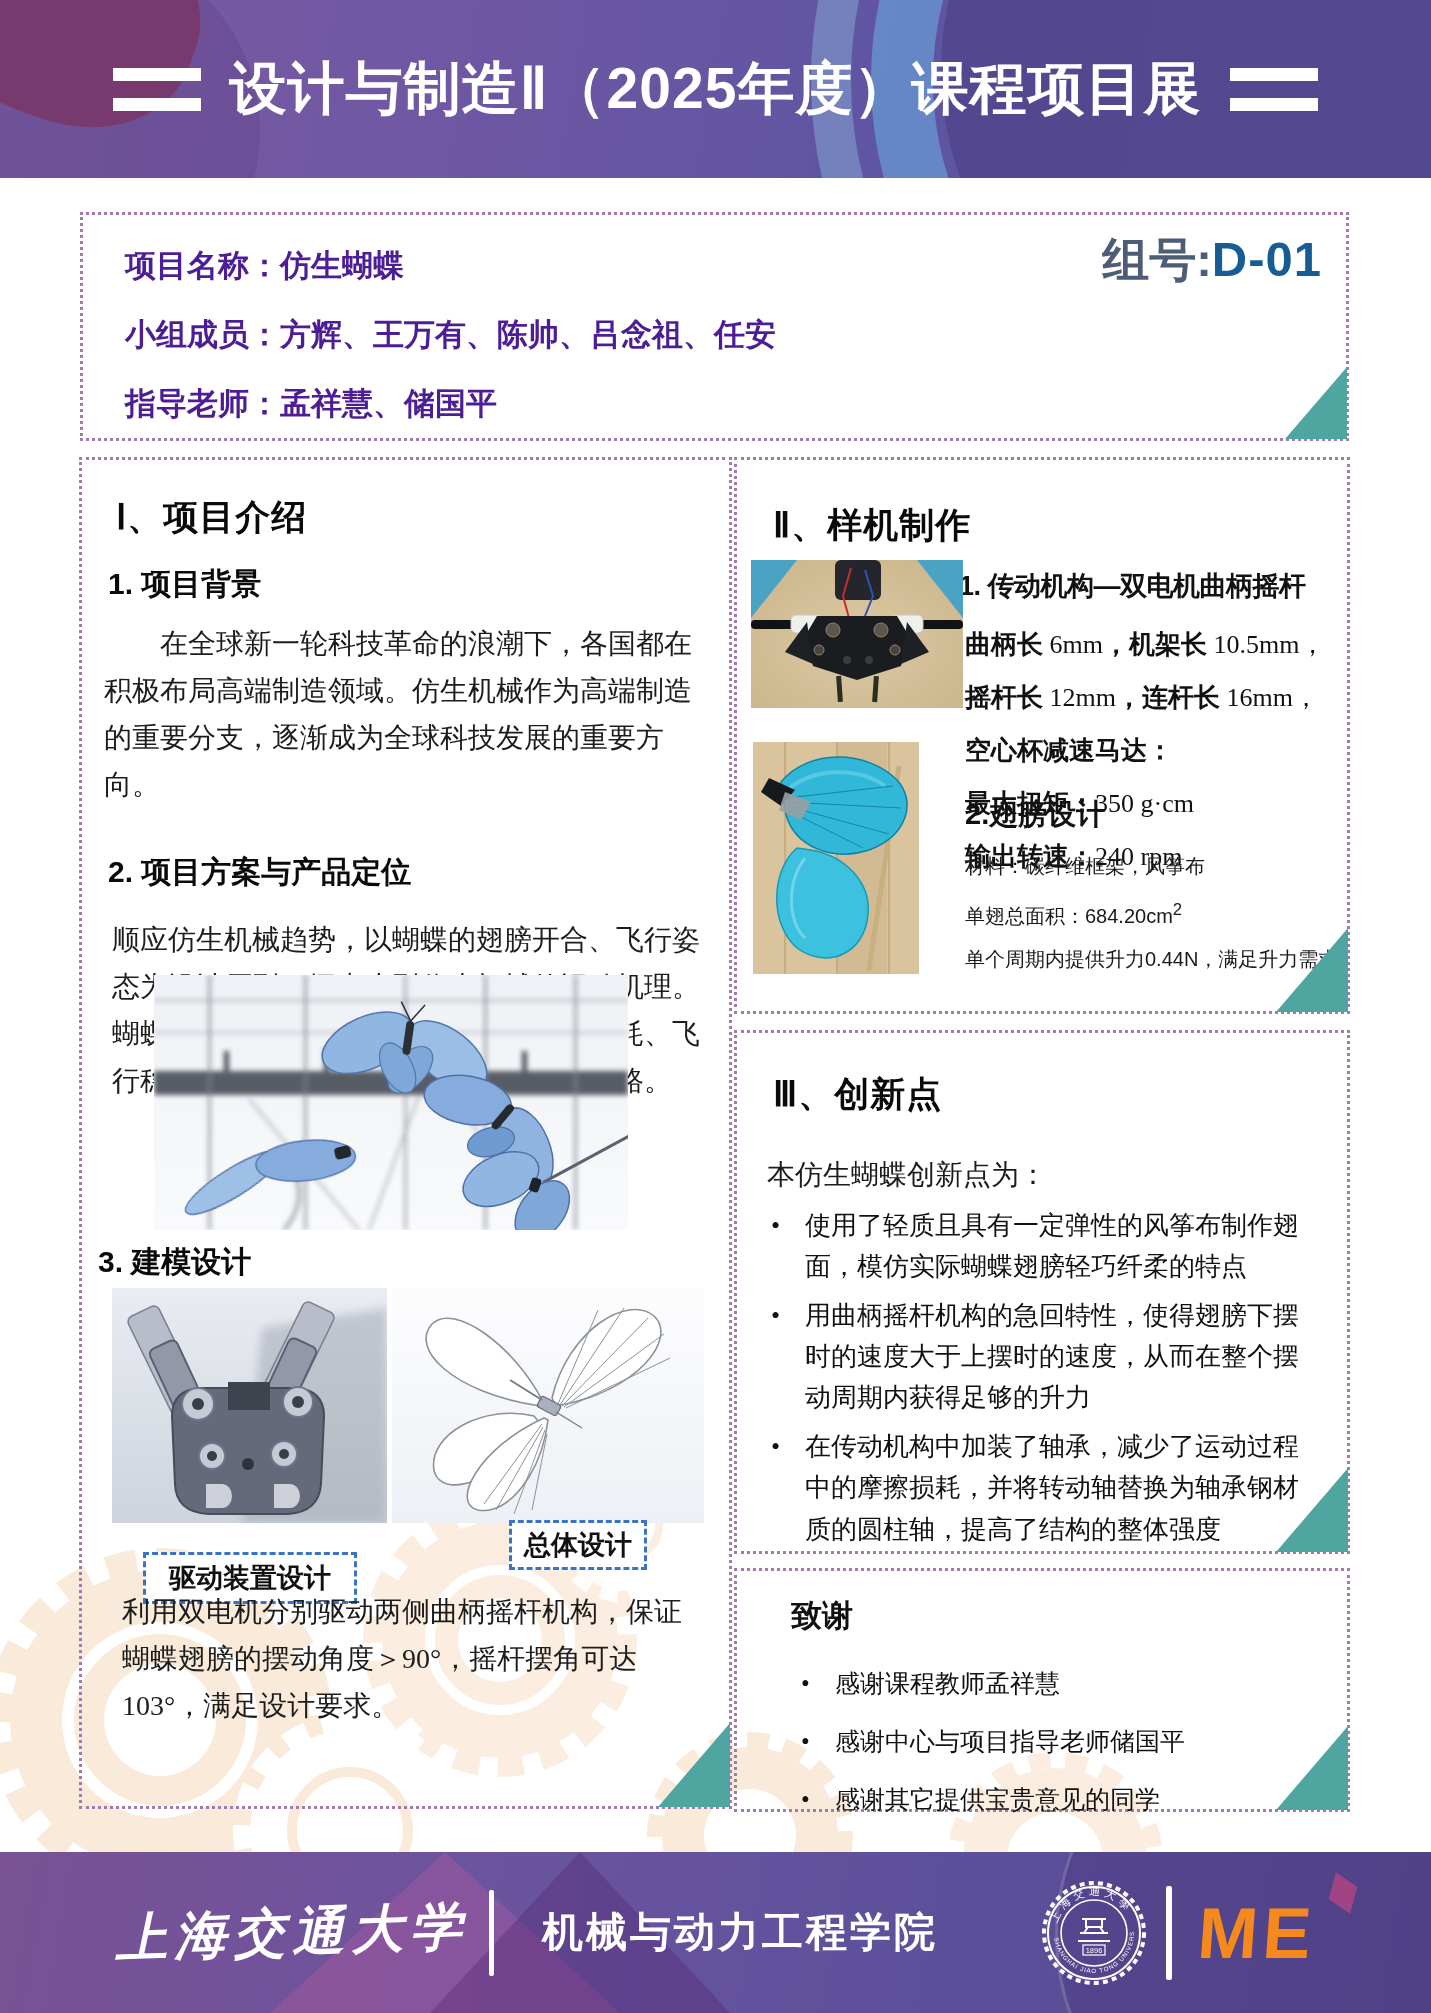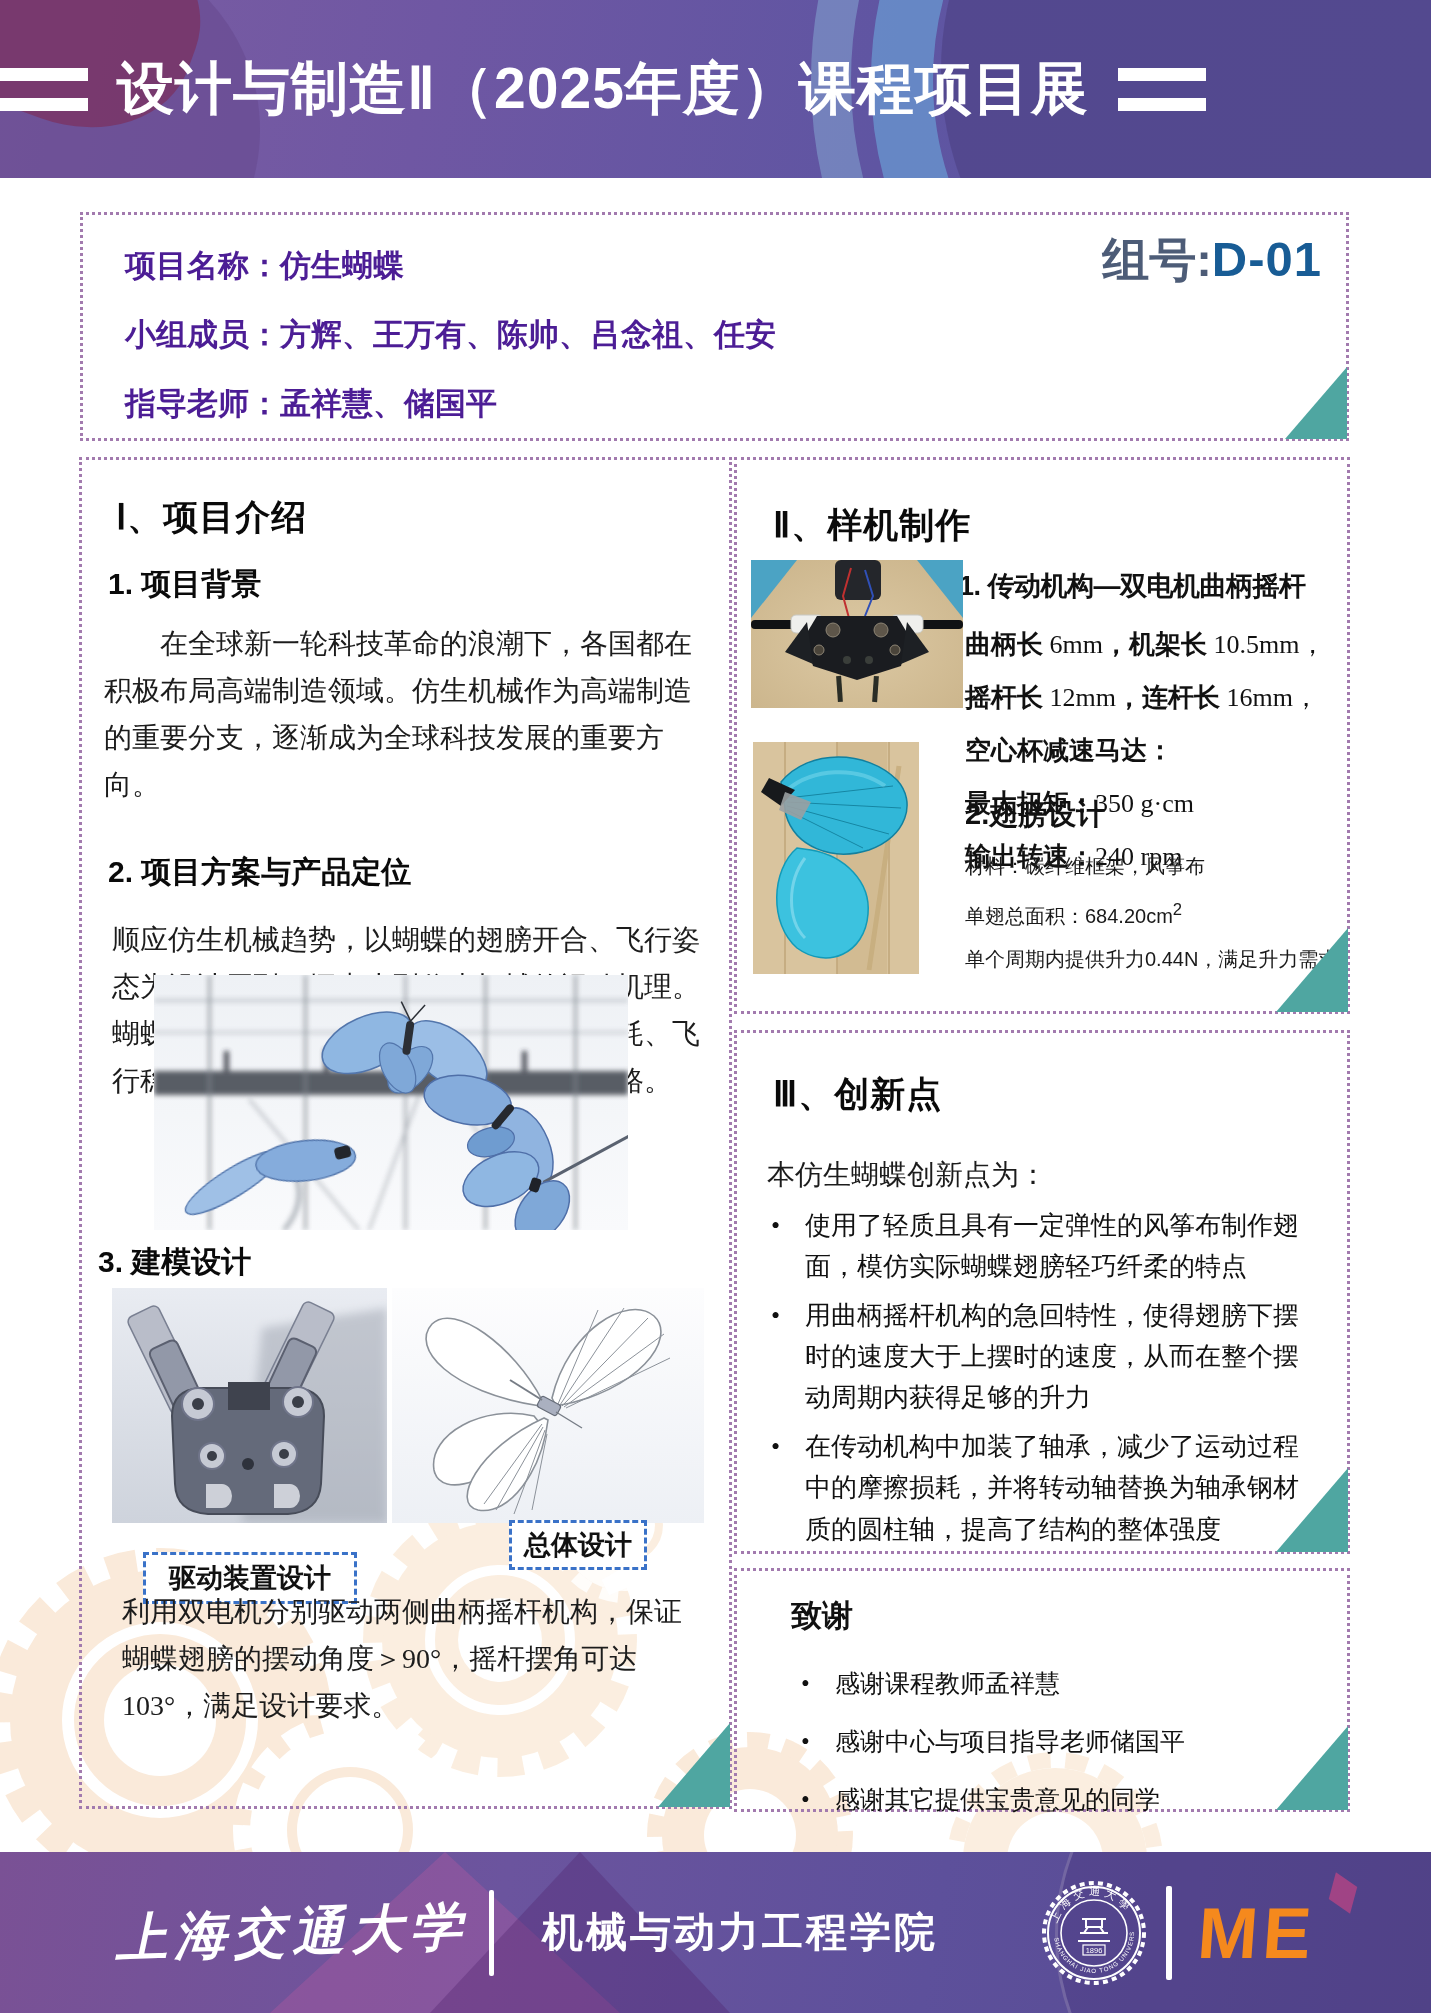--- a/index.html
+++ b/index.html
@@ -8,21 +8,21 @@
 
   
   .header{position:absolute;left:0;top:0;width:1431px;height:178px;overflow:hidden;
     background:linear-gradient(100deg,#7b5da2 0%,#6f57a3 30%,#5f55a2 62%,#5a56a0 100%);}
   .header > .shape{position:absolute;}
   .h-circle-l{left:-120px;top:-60px;width:380px;height:380px;border-radius:50%;background:#66498E;opacity:.55;}
   .h-blob{left:-70px;top:-95px;width:270px;height:215px;background:#7C2F5D;opacity:.7;border-radius:45%;transform:rotate(20deg);}
   .h-c-blue2{right:-260px;top:-360px;width:880px;height:880px;border-radius:50%;border:40px solid rgba(140,185,220,.45);box-sizing:border-box;}
   .h-c-blue{right:-200px;top:-300px;width:760px;height:760px;border-radius:50%;border:62px solid rgba(105,155,210,.72);box-sizing:border-box;}
   .h-c-dark{right:-130px;top:-240px;width:620px;height:620px;border-radius:50%;background:#53488D;opacity:.92;}
-  .header-row{position:absolute;inset:0;display:flex;align-items:center;gap:29px;z-index:5;}
+  .header-row{position:absolute;inset:0;display:flex;align-items:center;justify-content:center;gap:29px;z-index:5;}
   .eqmark{width:88px;display:flex;flex-direction:column;gap:17px;}
   .eqmark .bar{height:13px;background:#fff;}
   .header-title{font-size:57px;font-weight:900;color:#fff;letter-spacing:1px;white-space:nowrap;}
 
   
   .bg-gears{position:absolute;left:-20px;top:1340px;z-index:0;}
 
   
   .panel{position:absolute;border:3px dotted #A27AAE;box-sizing:border-box;background:transparent;z-index:2;}
   .tri{position:absolute;right:-1px;bottom:-1px;width:0;height:0;

